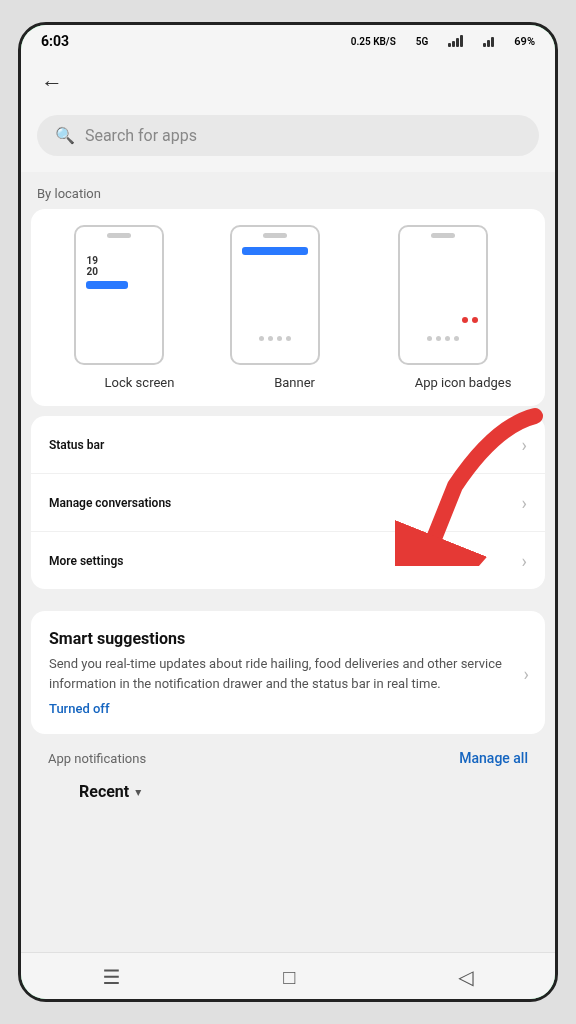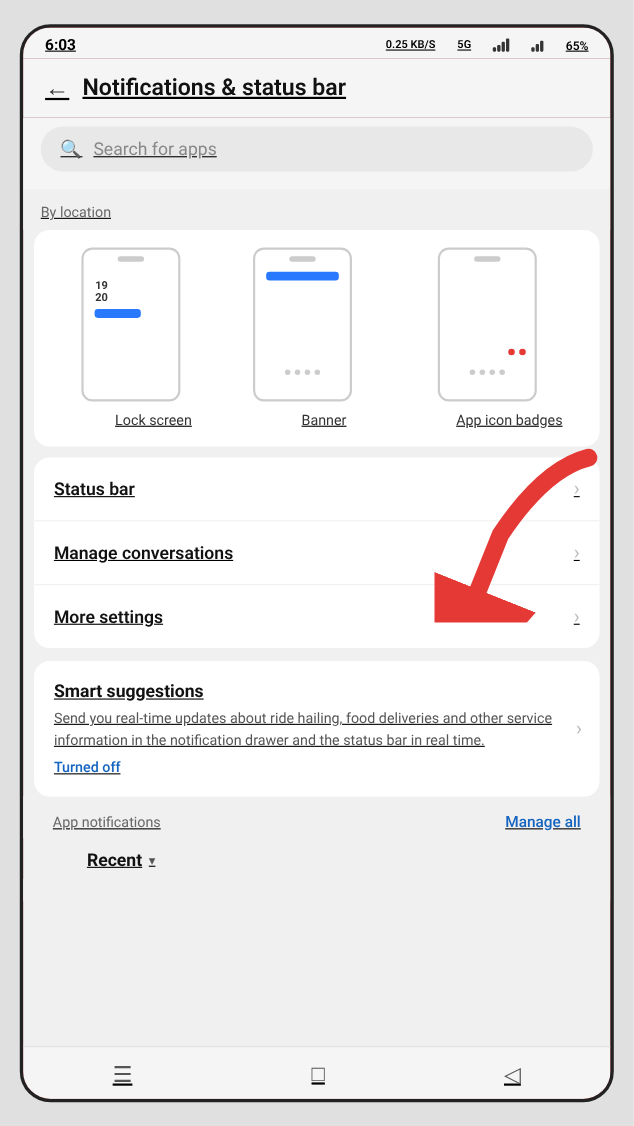--- a/index.html
+++ b/index.html
@@ -9,27 +9,26 @@
       min-height: 1024px;
       background: #e0e0e0;
       font-family: 'Roboto', Arial, sans-serif;
       display: flex;
       justify-content: center;
       align-items: center;
     }
     .phone-frame {
       width: 540px;
       min-height: 980px;
-      background: #7f1d1d;
+      background: #86efac;
       border-radius: 28px;
       border: 3px solid #222;
       overflow: hidden;
       display: flex;
       flex-direction: column;
-      text-decoration: underline;
     }
     .status-bar {
       background: #f5f5f5;
       padding: 8px 20px 4px;
       display: flex;
       justify-content: space-between;
       align-items: center;
       font-size: 13px;
       font-weight: 600;
     }
@@ -205,31 +204,31 @@
     .settings-item {
       display: flex;
       align-items: center;
       justify-content: space-between;
       padding: 18px 18px;
       border-bottom: 1px solid #f0f0f0;
       cursor: pointer;
     }
     .settings-item:last-child { border-bottom: none; }
     .settings-item-label {
-      font-size: 16px;
+      font-size: 12px;
       font-weight: 600;
       color: #111;
     }
     .chevron {
       color: #bbb;
       font-size: 18px;
     }
     .smart-section {
       background: #fff;
-      margin: 12px 10px 0;
+      margin: 22px 10px 0;
       border-radius: 14px;
       padding: 18px;
       position: relative;
     }
     .smart-title {
       font-size: 16px;
       font-weight: 700;
       color: #111;
       margin-bottom: 6px;
     }
@@ -325,27 +324,26 @@
         <div class="signal-bar" style="height:4px;"></div>
         <div class="signal-bar" style="height:6px;"></div>
         <div class="signal-bar" style="height:9px;"></div>
         <div class="signal-bar" style="height:12px;"></div>
       </div>
       <div class="signal-bars">
         <div class="signal-bar" style="height:4px;"></div>
         <div class="signal-bar" style="height:7px;"></div>
         <div class="signal-bar" style="height:10px;"></div>
       </div>
-      <span>65%</span>
+      <span>69%</span>
     </div>
   </div>
 
   <div class="page-header">
     <span class="back-btn">←</span>
-    <span class="page-title">Notifications &amp; status bar</span>
   </div>
 
   <div class="content-area">
 
     <div class="search-section">
       <div class="search-bar">
         <span class="search-icon-svg">🔍</span>
         <span class="search-placeholder">Search for apps</span>
       </div>
     </div>

